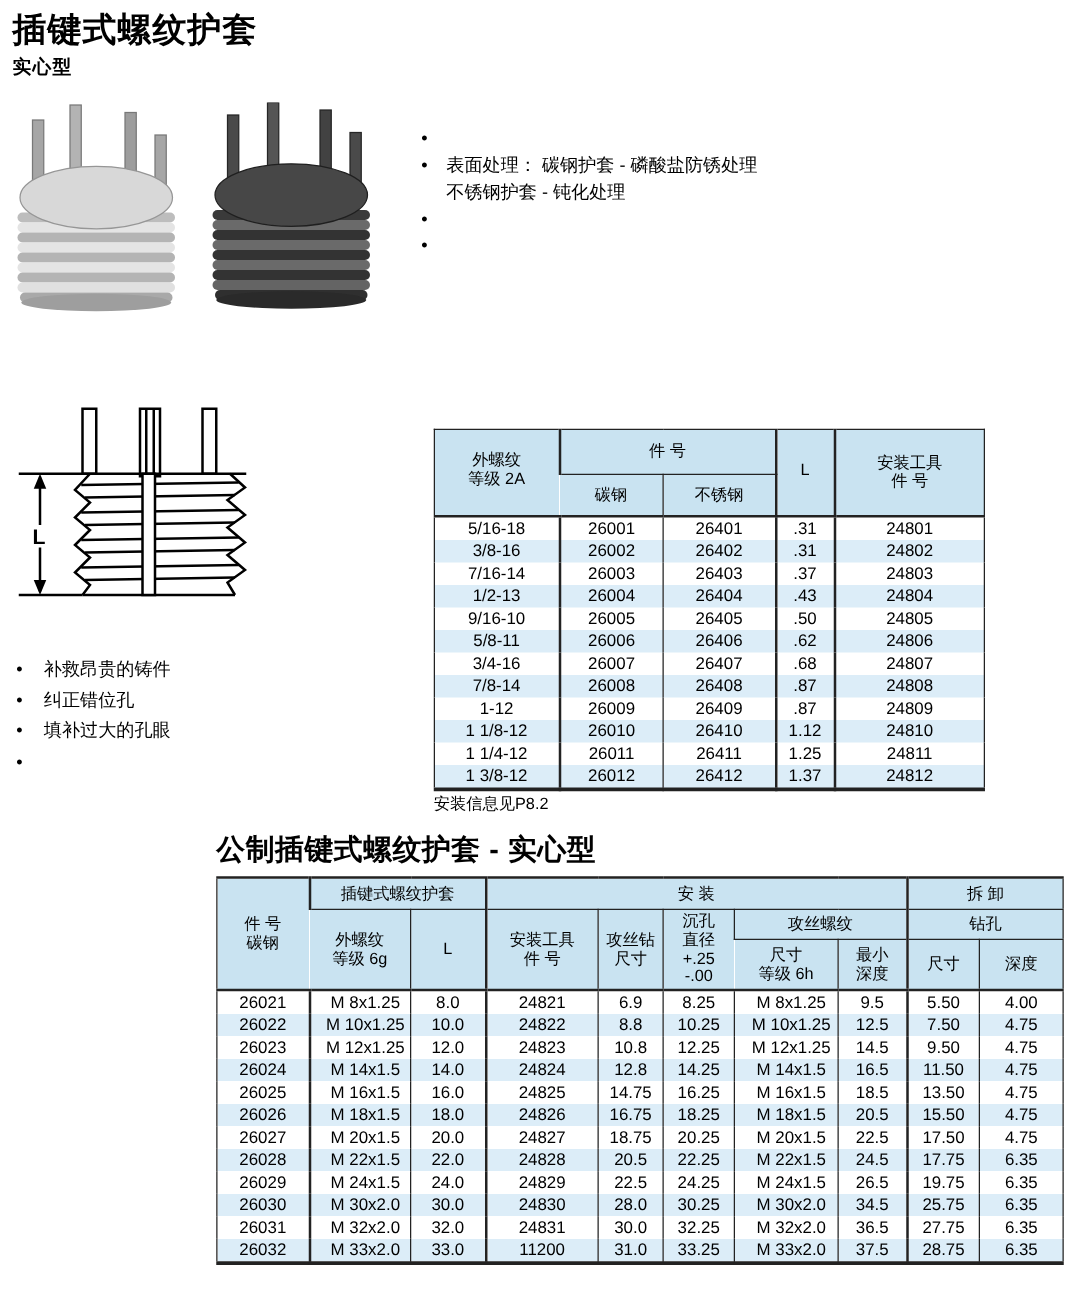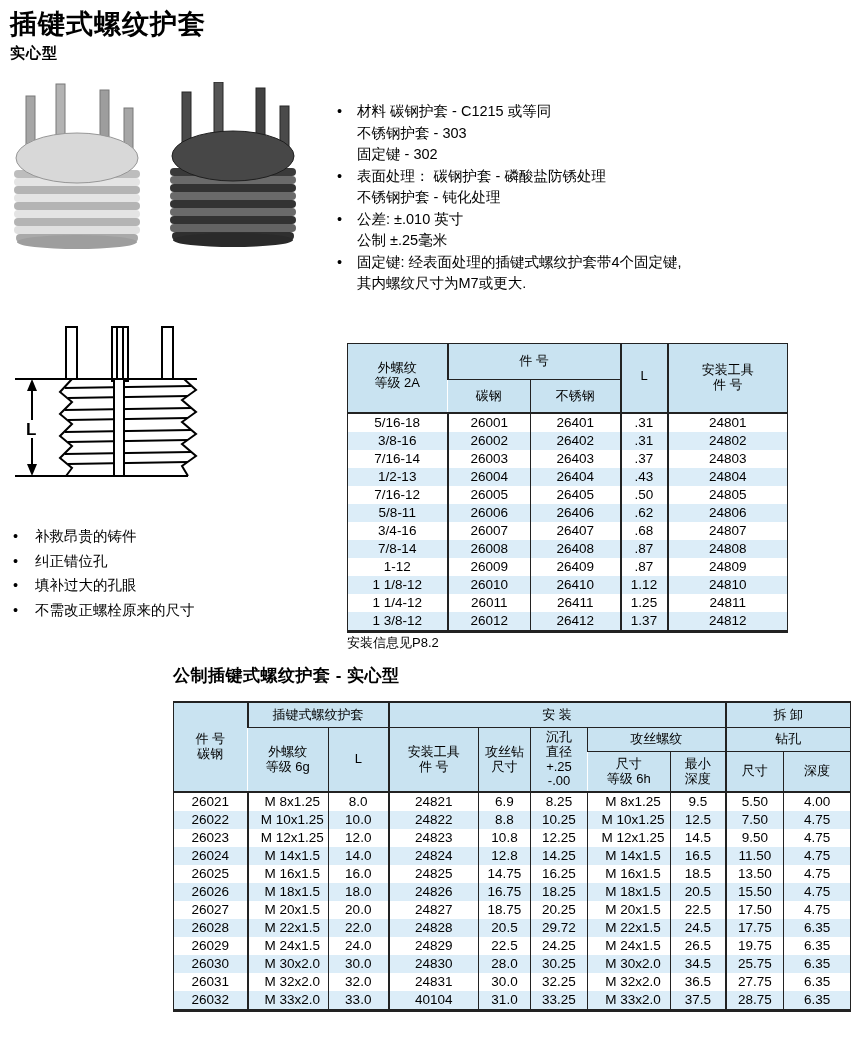--- a/index.html
+++ b/index.html
@@ -37,21 +37,21 @@
   .hb{border-bottom:2px solid #222;}   
   .vb{vertical-align:bottom;padding-bottom:4px !important;}
 
   .t1-wrap{position:absolute;left:347px;top:343px;}
   .t1{width:440px;border-top:1px solid #222;border-bottom:3px solid #222;}
   .t1 tr.h1 th{height:35px;}
   .t1 tr.h2 th{height:32px;}
 
   .footnote{position:absolute;left:347px;top:634px;font-size:13px;text-align:right;}
 
-  .t2-title{position:absolute;left:173px;top:664px;font-size:17px;font-weight:bold;letter-spacing:0.5px;}
+  .t2-title{position:absolute;left:173px;top:664px;font-size:23px;font-weight:bold;letter-spacing:0.5px;}
   .t2-wrap{position:absolute;left:173px;top:701px;}
   .t2{width:677px;border-top:2px solid #222;border-bottom:3px solid #222;}
   .t2 tr.h1 th{height:24px;}
   .t2 tr.h2 th{height:23px;}
   .t2 tr.h3 th{height:39px;}
 </style>
 </head>
 <body>
 
 <div class="page">
@@ -92,38 +92,31 @@
       <rect x="12" y="142" width="126" height="8" rx="4" fill="#646464"></rect>
       <rect x="14" y="150" width="122" height="8" rx="4" fill="#2f2f2f"></rect>
       <ellipse cx="75" cy="158" rx="60" ry="7" fill="#2a2a2a"></ellipse>
       <ellipse cx="75" cy="74" rx="61" ry="25" fill="#474747" stroke="#1f1f1f"></ellipse>
     </svg>
   </div>
 
   <div class="spec-list">
     <div class="feat">
       <span class="b">•</span>
-      <span class="t">材料 碳钢护套 - C1215 或等同
-不锈钢护套 - 303
-固定键 - 302</span>
     </div>
     <div class="feat">
       <span class="b">•</span>
       <span class="t">表面处理： 碳钢护套 - 磷酸盐防锈处理
 不锈钢护套 - 钝化处理</span>
     </div>
     <div class="feat">
       <span class="b">•</span>
-      <span class="t">公差: ±.010 英寸
-公制 ±.25毫米</span>
-    </div>
-    <div class="feat">
-      <span class="b">•</span>
-      <span class="t">固定键: 经表面处理的插键式螺纹护套带4个固定键,
-其内螺纹尺寸为M7或更大.</span>
+    </div>
+    <div class="feat">
+      <span class="b">•</span>
     </div>
   </div>
 
   <svg class="drawing" width="212" height="200" viewBox="0 0 212 200">
     <g stroke="#000" stroke-width="2" fill="none">
       <rect x="64" y="5" width="11" height="52" fill="#fff"></rect>
       <rect x="110" y="5" width="16" height="54" fill="#fff"></rect>
       <line x1="115" y1="5" x2="115" y2="59"></line>
       <line x1="121" y1="5" x2="121" y2="59"></line>
       <rect x="160" y="5" width="11" height="52" fill="#fff"></rect>
@@ -157,21 +150,20 @@
     <div class="feat">
       <span class="b">•</span>
       <span class="t">纠正错位孔</span>
     </div>
     <div class="feat">
       <span class="b">•</span>
       <span class="t">填补过大的孔眼</span>
     </div>
     <div class="feat">
       <span class="b">•</span>
-      <span class="t">不需改正螺栓原来的尺寸</span>
     </div>
   </div>
 
   <div class="t1-wrap">
     <table class="tbl t1">
       <colgroup>
           <col style="width:100px">
           <col style="width:83px">
           <col style="width:90px">
           <col style="width:47px">
@@ -214,21 +206,21 @@
             <td class="bl2">24803</td>
           </tr>
           <tr class="alt">
             <td>1/2-13</td>
             <td class="bl2">26004</td>
             <td>26404</td>
             <td class="bl2">.43</td>
             <td class="bl2">24804</td>
           </tr>
           <tr>
-            <td>7/16-12</td>
+            <td>9/16-10</td>
             <td class="bl2">26005</td>
             <td>26405</td>
             <td class="bl2">.50</td>
             <td class="bl2">24805</td>
           </tr>
           <tr class="alt">
             <td>5/8-11</td>
             <td class="bl2">26006</td>
             <td>26406</td>
             <td class="bl2">.62</td>
@@ -412,21 +404,21 @@
             <td>22.5</td>
             <td class="bl2">17.50</td>
             <td>4.75</td>
           </tr>
           <tr class="alt">
             <td>26028</td>
             <td class="bl2 al">M 22x1.5</td>
             <td>22.0</td>
             <td class="bl2">24828</td>
             <td>20.5</td>
-            <td>29.72</td>
+            <td>22.25</td>
             <td class="al">M 22x1.5</td>
             <td>24.5</td>
             <td class="bl2">17.75</td>
             <td>6.35</td>
           </tr>
           <tr>
             <td>26029</td>
             <td class="bl2 al">M 24x1.5</td>
             <td>24.0</td>
             <td class="bl2">24829</td>
@@ -458,21 +450,21 @@
             <td>32.25</td>
             <td class="al">M 32x2.0</td>
             <td>36.5</td>
             <td class="bl2">27.75</td>
             <td>6.35</td>
           </tr>
           <tr class="alt">
             <td>26032</td>
             <td class="bl2 al">M 33x2.0</td>
             <td>33.0</td>
-            <td class="bl2">40104</td>
+            <td class="bl2">11200</td>
             <td>31.0</td>
             <td>33.25</td>
             <td class="al">M 33x2.0</td>
             <td>37.5</td>
             <td class="bl2">28.75</td>
             <td>6.35</td>
           </tr>
         </tbody>
     </table>
   </div>

